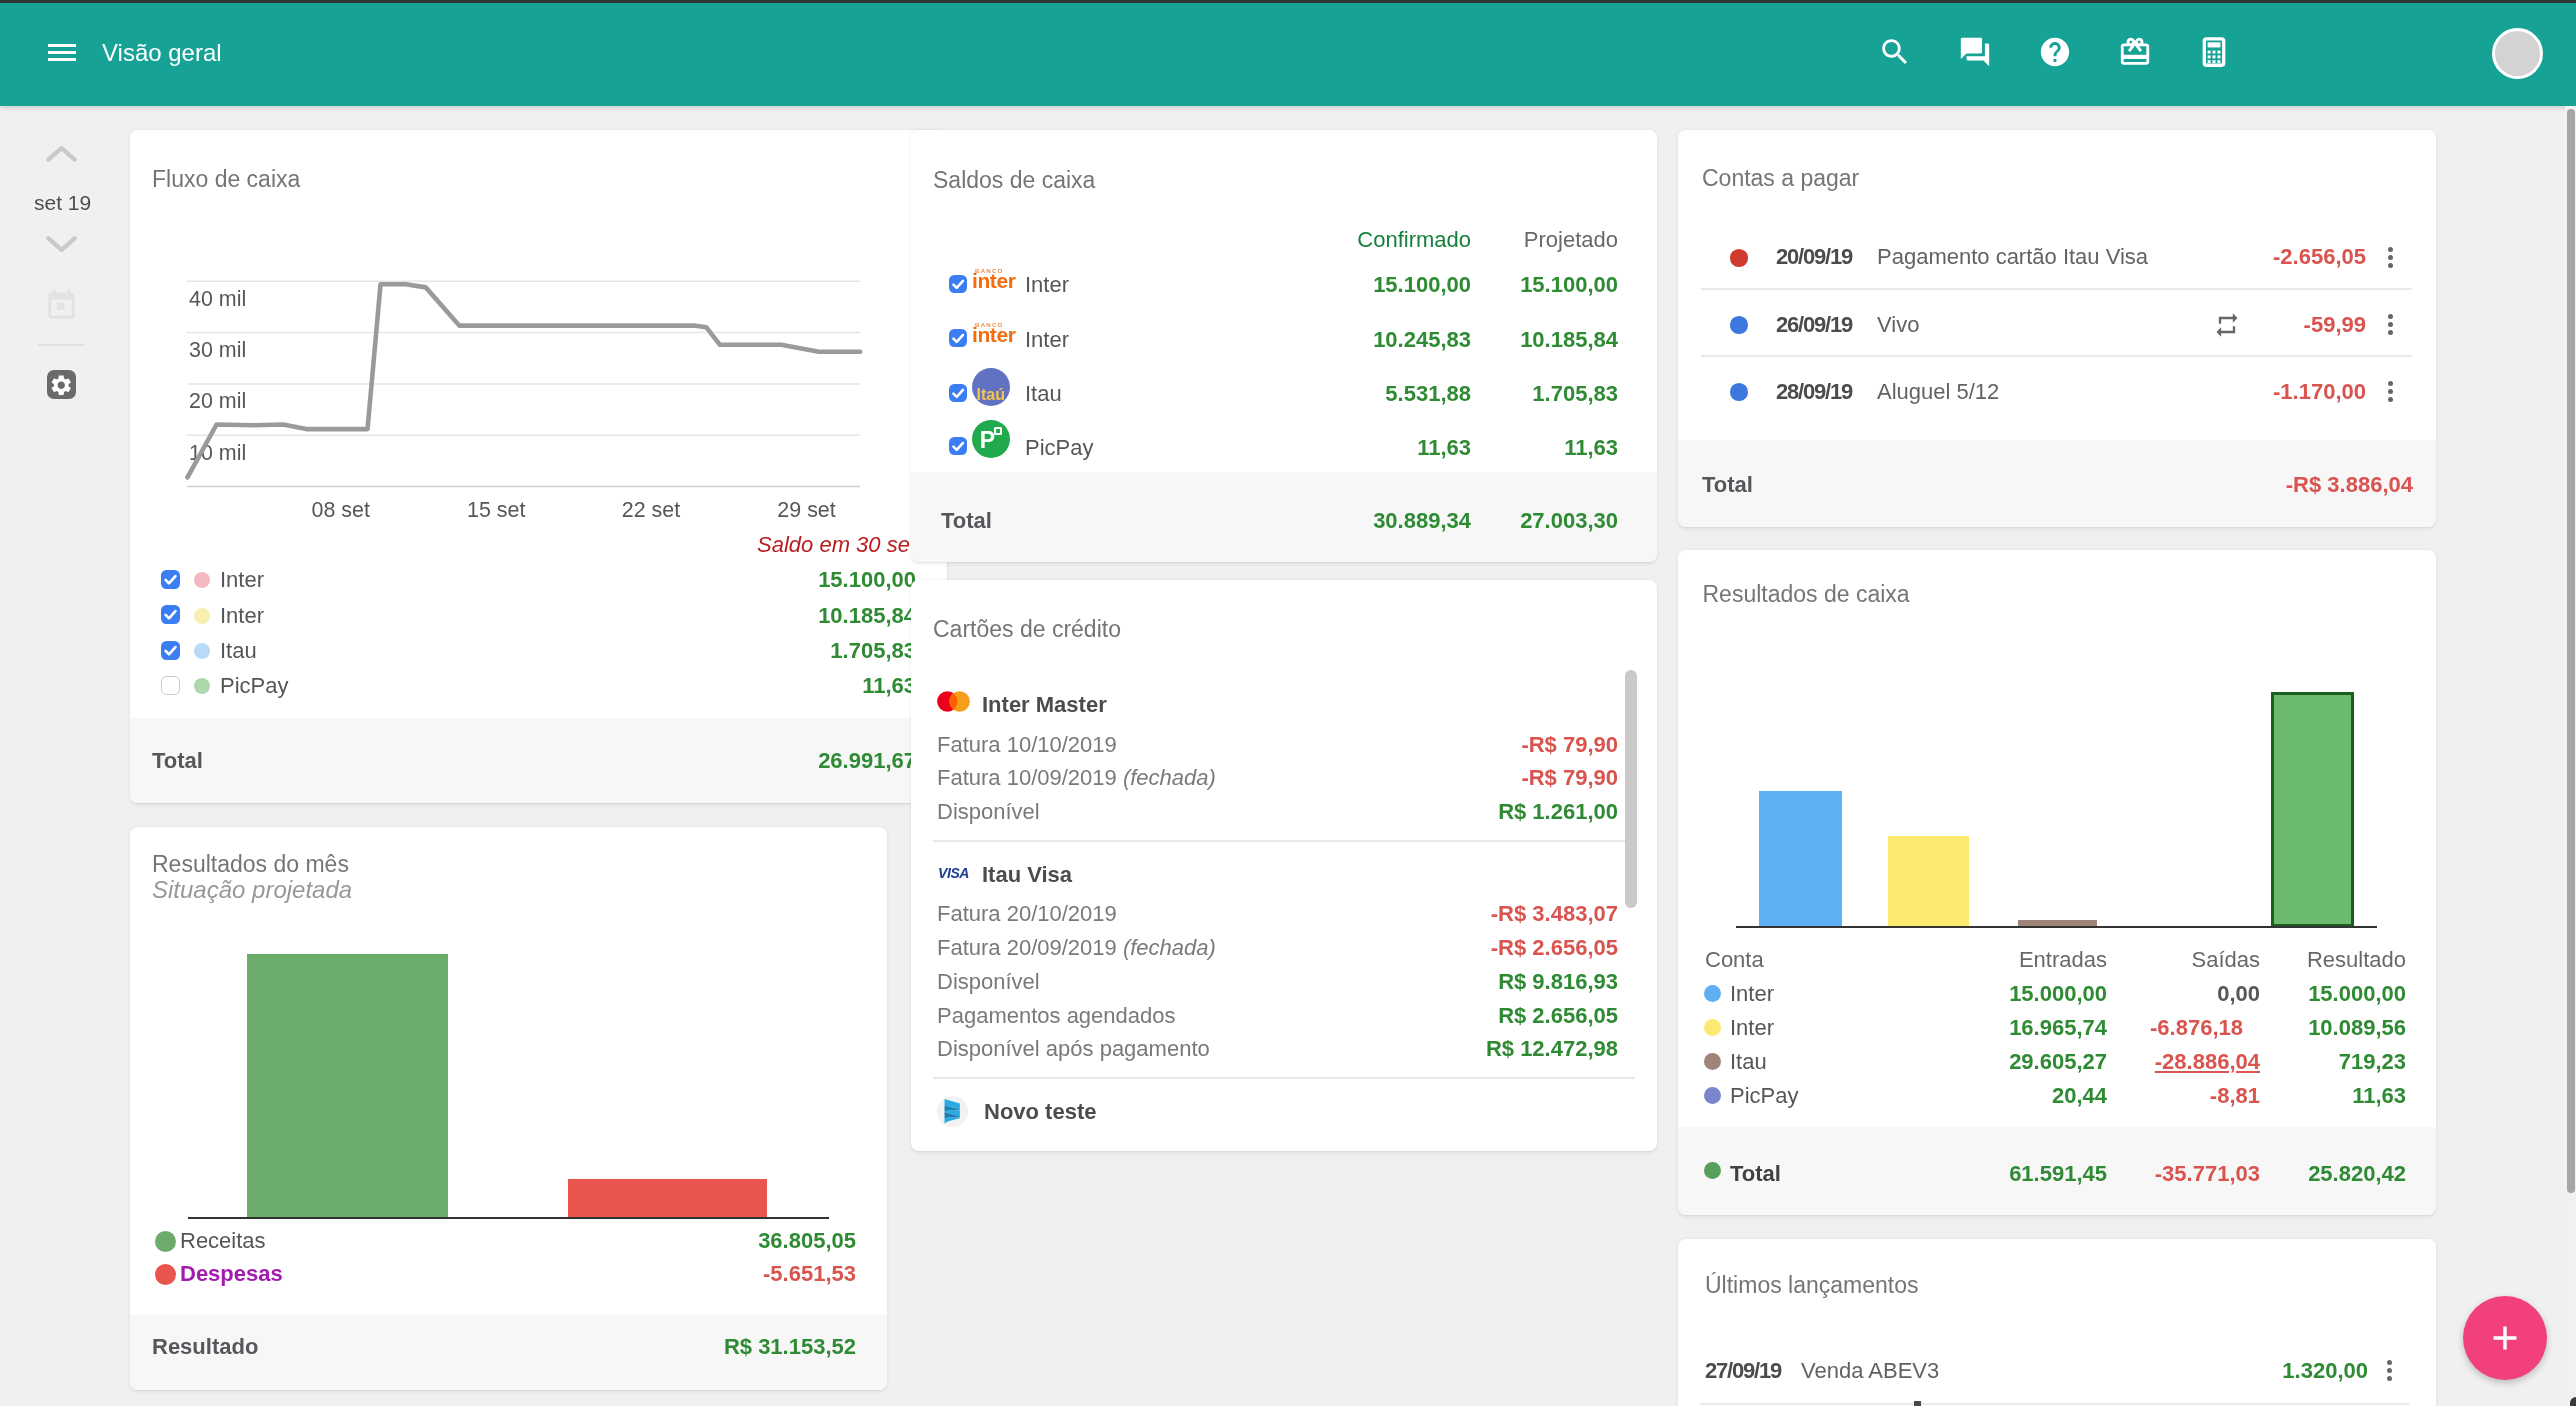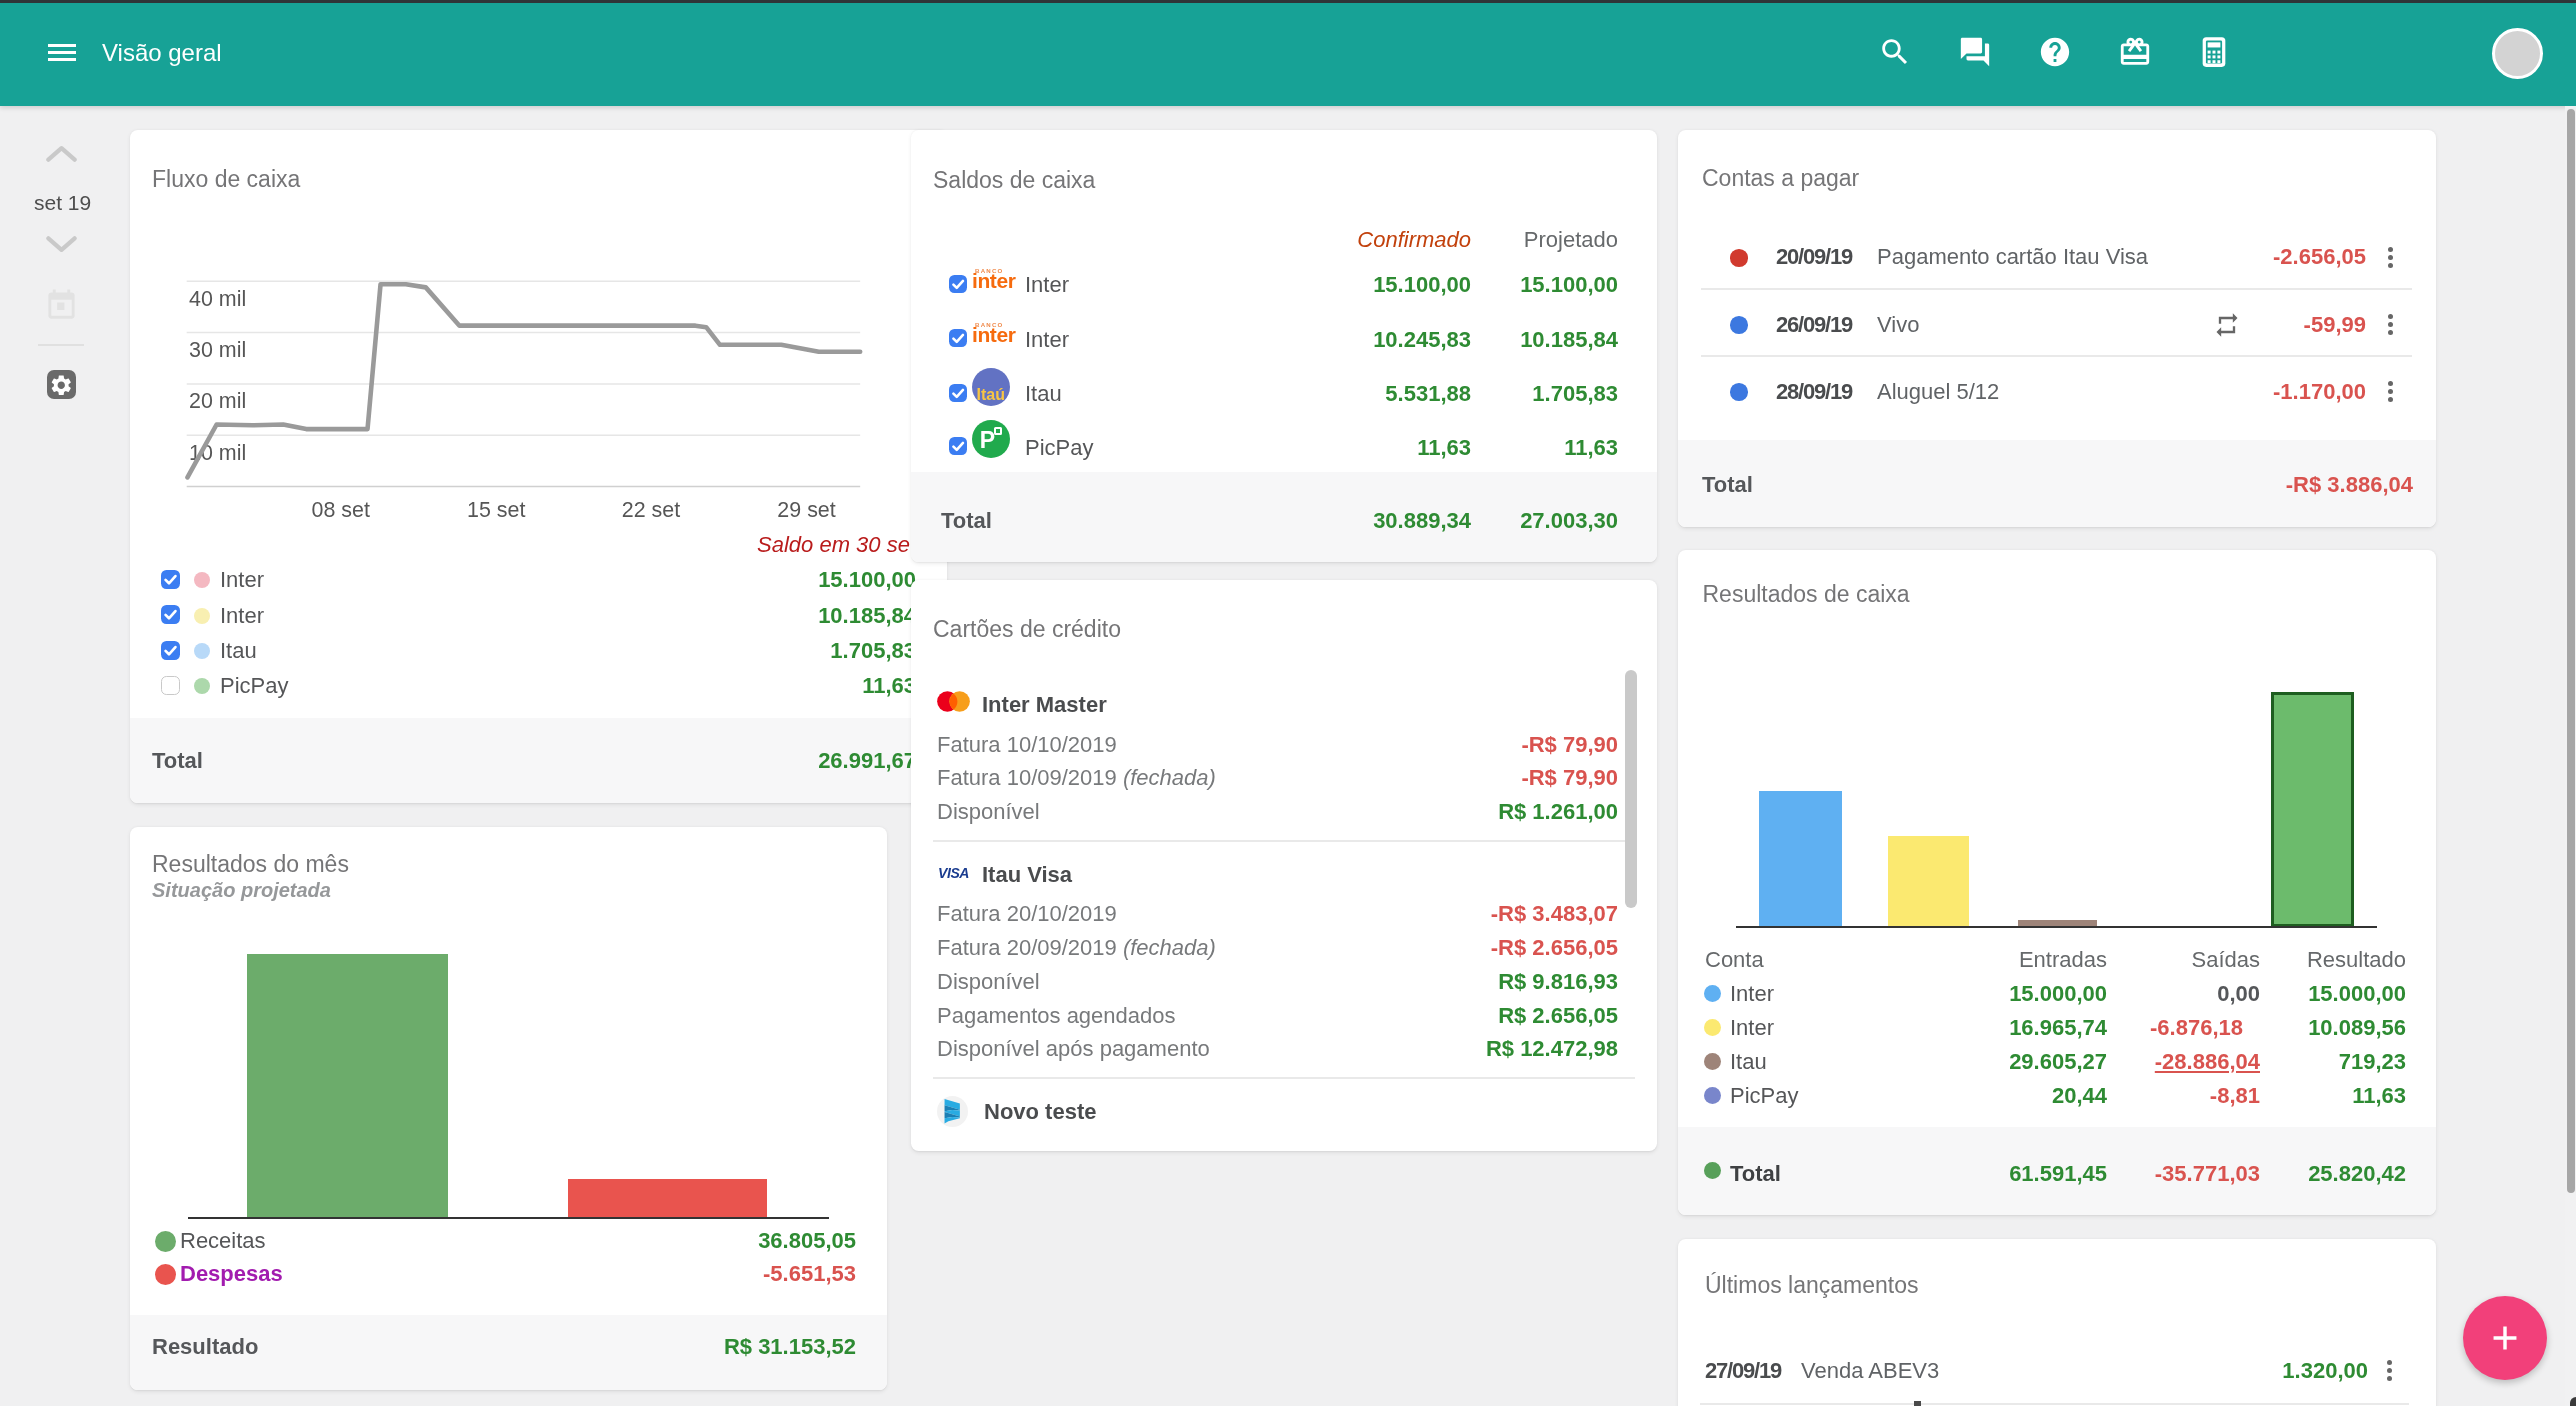--- a/index.html
+++ b/index.html
@@ -134,39 +134,39 @@
   <div class="t" style="left:90px;top:542px;color:#555658;">PicPay</div>
   <div class="t b g" style="right:31px;top:542px;">11,63</div>
   <div class="cfoot" style="height:85px;">
     <div class="t b" style="left:22px;top:29px;color:#55575a;">Total</div>
     <div class="t b g" style="right:31px;top:29px;">26.991,67</div>
   </div>
 </div>
 
 <div class="card" id="resmes" style="left:130px;top:827px;width:757px;height:563px;">
   <div class="title" style="left:22px;top:23px;">Resultados do mês</div>
-  <div class="t" style="left:22px;top:51px;font-size:20px;line-height:24.5px;font-style:italic;color:#96989a;font-weight:bold;">Situação projetada</div>
+  <div class="t" style="left:22px;top:51px;font-size:24px;line-height:24.5px;font-style:italic;color:#96989a;">Situação projetada</div>
   <div style="position:absolute;left:117px;top:127px;width:201px;height:264px;background:#6cac6b;"></div>
   <div style="position:absolute;left:438px;top:352px;width:199px;height:39px;background:#e9544e;"></div>
   <div style="position:absolute;left:58px;top:390px;width:641px;height:2.3px;background:#333;"></div>
   <div class="dot" style="left:24.5px;top:404px;width:21px;height:21px;background:#6cac6b;"></div>
   <div class="t" style="left:50px;top:400px;color:#555658;">Receitas</div>
   <div class="t b g" style="right:31px;top:400px;">36.805,05</div>
   <div class="dot" style="left:24.5px;top:437px;width:21px;height:21px;background:#e9544e;"></div>
   <div class="t" style="left:50px;top:433px;color:#a21caf;font-weight:bold;">Despesas</div>
   <div class="t b r" style="right:31px;top:433px;">-5.651,53</div>
   <div class="cfoot" style="height:75px;">
     <div class="t b" style="left:22px;top:18.4px;color:#55575a;">Resultado</div>
     <div class="t b g" style="right:31px;top:18.4px;">R$ 31.153,52</div>
   </div>
 </div>
 
 <div class="card" id="saldos" style="left:911px;top:130px;width:746px;height:432px;">
   <div class="title" style="left:22px;top:36px;">Saldos de caixa</div>
-  <div class="t" style="right:186px;top:96px;color:#c2410c;font-style:italic;">Confirmado</div>
+  <div class="t" style="right:186px;top:96px;color:#15803d;">Confirmado</div>
   <div class="t" style="right:39px;top:96px;color:#66696b;">Projetado</div>
 
   <div class="cb" style="left:38px;top:145px;width:18.4px;height:18.4px;">
         <svg width="18.4" height="18.4" viewBox="0 0 25 25">
           <polyline points="6,13 10.5,17.5 19,8" fill="none" stroke="#fff" stroke-width="3.5" stroke-linecap="round" stroke-linejoin="round"></polyline>
         </svg>
       </div>
   <div style="position:absolute;left:61px;top:132px;width:40px;height:44px;">
     <div style="position:absolute;left:3.1px;top:4.6px;font-size:6.1px;letter-spacing:1.2px;color:#f08a4b;font-weight:700;">BANCO</div>
     <div style="position:absolute;left:0px;top:7px;font-size:21px;font-weight:700;color:#f66b0e;letter-spacing:-0.4px;">inter</div>

